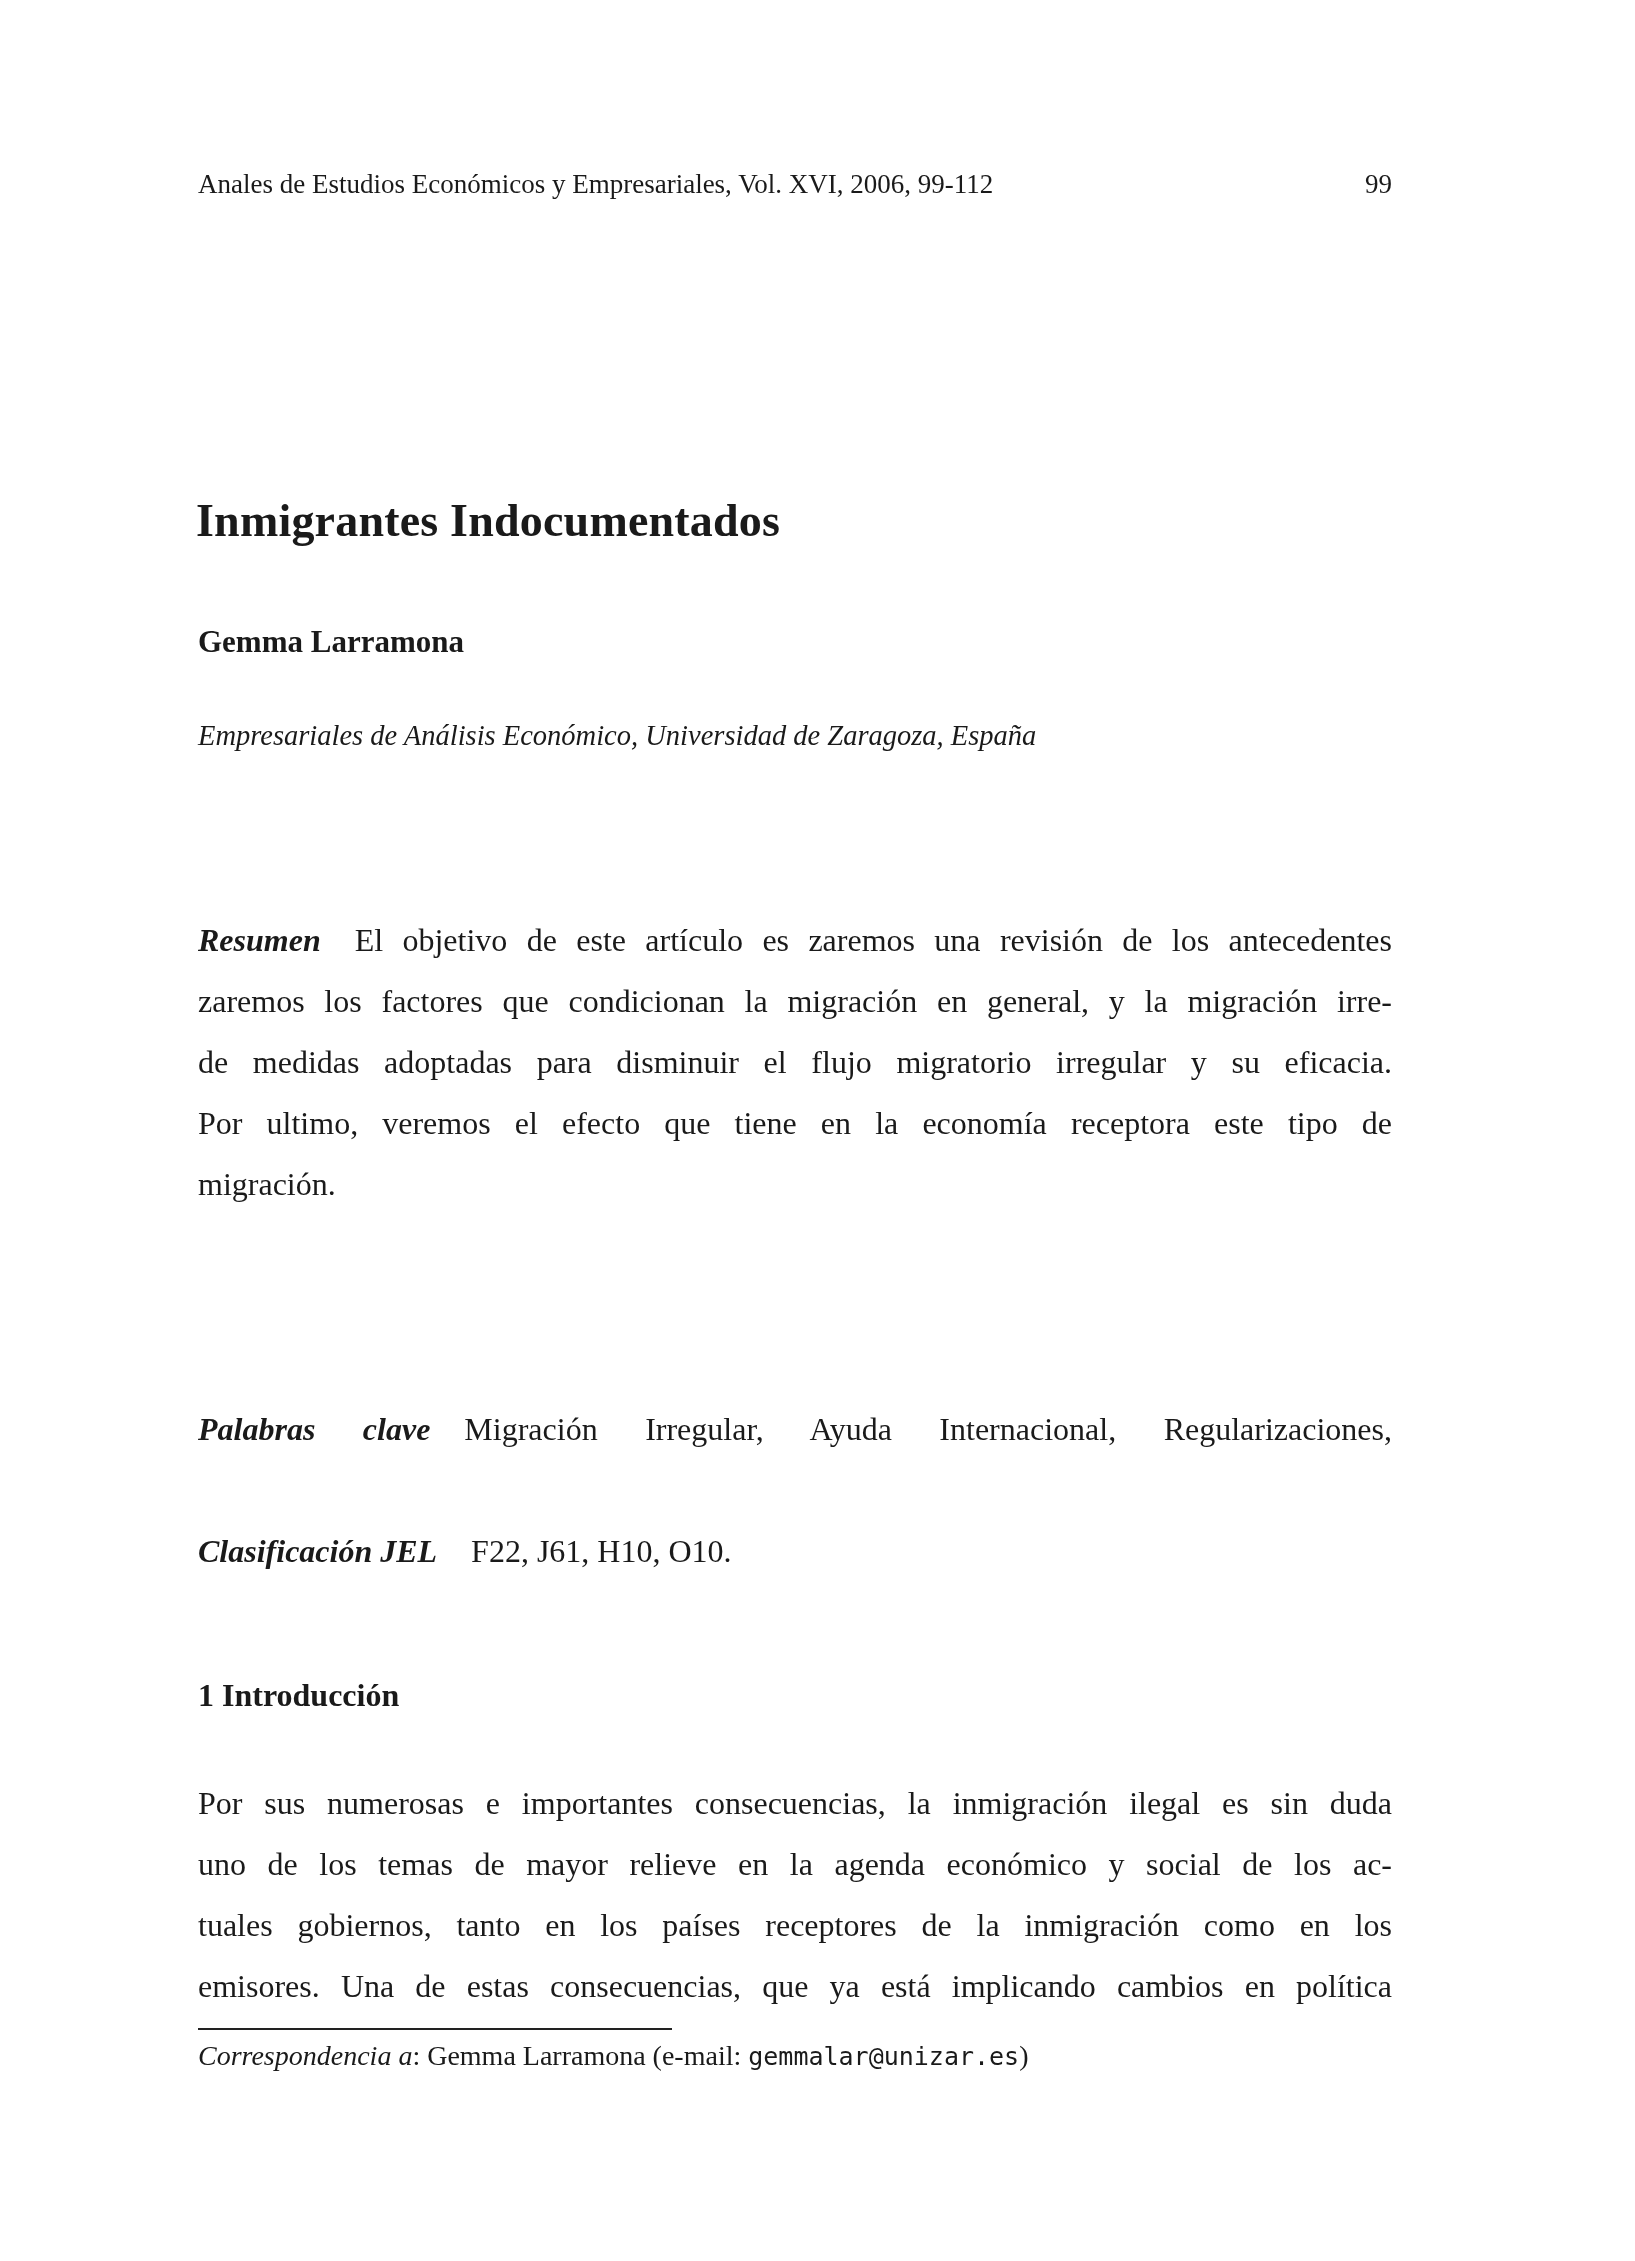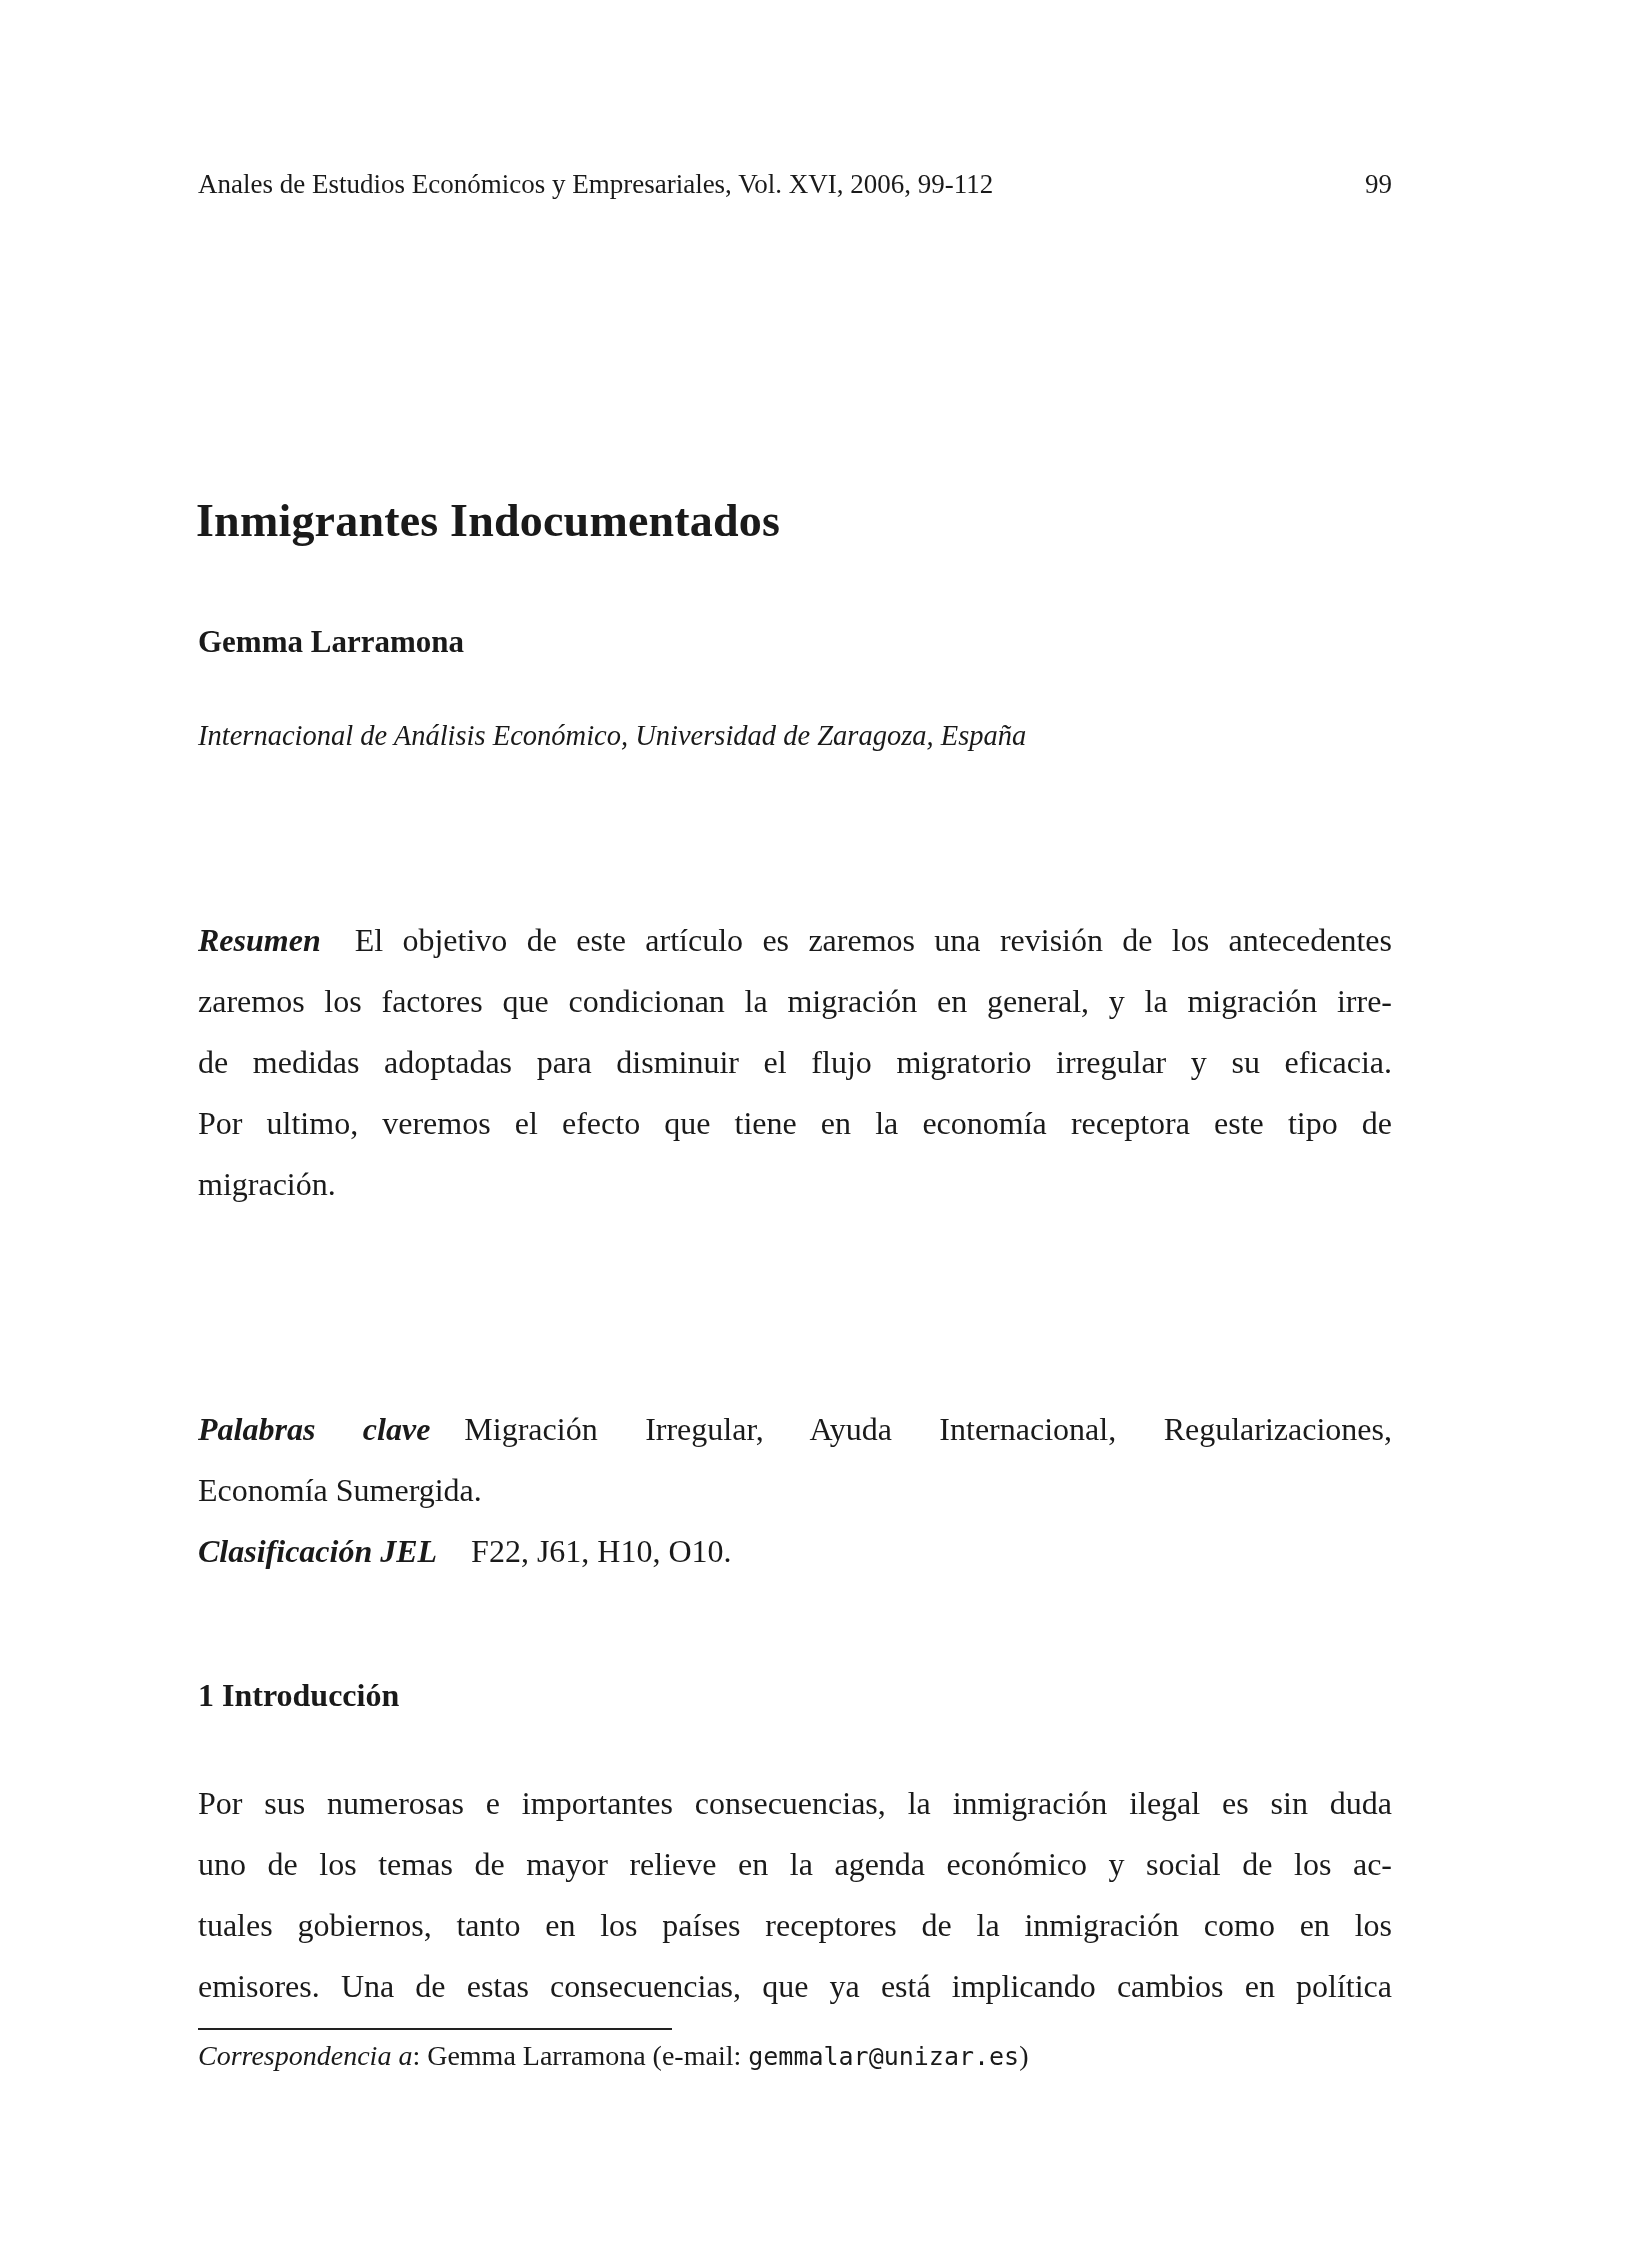--- a/index.html
+++ b/index.html
@@ -59,33 +59,32 @@
 
 <div class="page">
 
   <div class="abs running-head">
     <span>Anales de Estudios Económicos y Empresariales, Vol. XVI, 2006, 99-112</span>
     <span>99</span>
   </div>
 
   <div class="abs title">Inmigrantes Indocumentados</div>
   <div class="abs author">Gemma Larramona</div>
-  <div class="abs affil">Internacional de Análisis Económico, Universidad de Zaragoza, España</div>
+  <div class="abs affil">Empresariales de Análisis Económico, Universidad de Zaragoza, España</div>
 
   <div class="block abstract">
     <span class="line"><span class="lbl">Resumen</span><span>El objetivo de este artículo es zaremos una revisión de los antecedentes</span></span>
     <span class="line">zaremos los factores que condicionan la migración en general, y la migración irre-</span>
     <span class="line">de medidas adoptadas para disminuir el flujo migratorio irregular y su eficacia.</span>
     <span class="line">Por ultimo, veremos el efecto que tiene en la economía receptora este tipo de</span>
     <span class="line last">migración.</span>
   </div>
 
   <div class="block keywords">
     <span class="line"><span class="lbl">Palabras clave</span><span>Migración Irregular, Ayuda Internacional, Regularizaciones,</span></span>
-    <span class="line last">Economía Sumergida.</span>
   </div>
 
   <div class="block jel">
     <span class="line last"><span class="lbl">Clasificación JEL</span><span>F22, J61, H10, O10.</span></span>
   </div>
 
   <div class="abs section-h">1 Introducción</div>
 
   <div class="block intro">
     <span class="line">Por sus numerosas e importantes consecuencias, la inmigración ilegal es sin duda</span>

